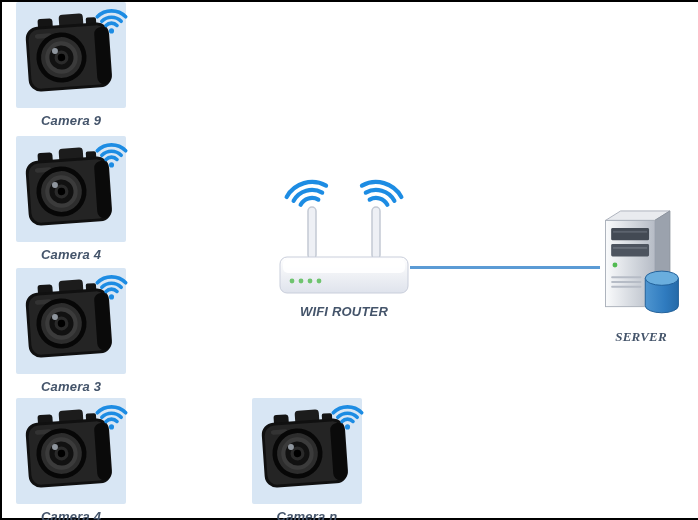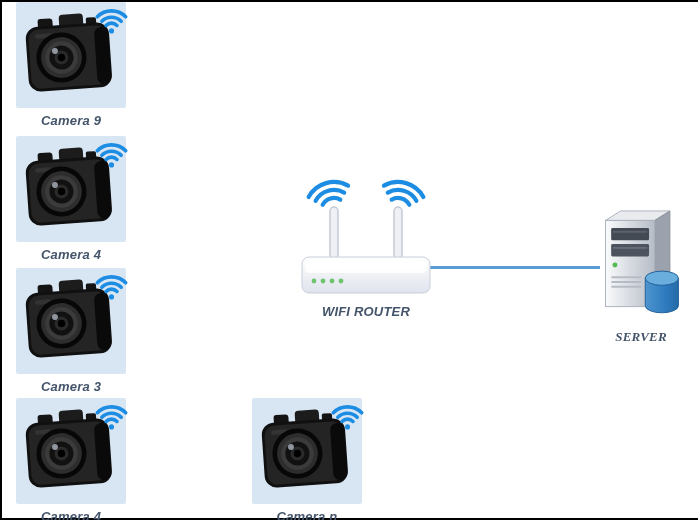--- a/index.html
+++ b/index.html
@@ -22,21 +22,21 @@
     position:relative; width:110px; height:106px;
     background:#d8e6f4; border-radius:2px;
   }
   .camera-svg { position:absolute; left:2px; top:8px; }
   .wifi-badge { position:absolute; top:2px; right:-4px; line-height:0; }
   .node-label {
     margin-top:5px; text-align:center;
     font-size:13px; font-weight:bold; font-style:italic;
     color:#44546a; letter-spacing:0.2px; white-space:nowrap;
   }
-  .router-node { position:absolute; left:298px; top:167px; width:132px; z-index:1; }
+  .router-node { position:absolute; left:276px; top:167px; width:132px; z-index:1; }
   .server-node { position:absolute; left:594px; top:206px; width:90px; z-index:1;font-family:Liberation Serif, serif; }
   .link-line {
     position:absolute; left:408px; top:264px;
     width:190px; height:3px; background:#5b9bd5; z-index:0;
   }
   .hidden-defs { position:absolute; width:0; height:0; overflow:hidden; }
 </style>
 </head>
 <body>
 

